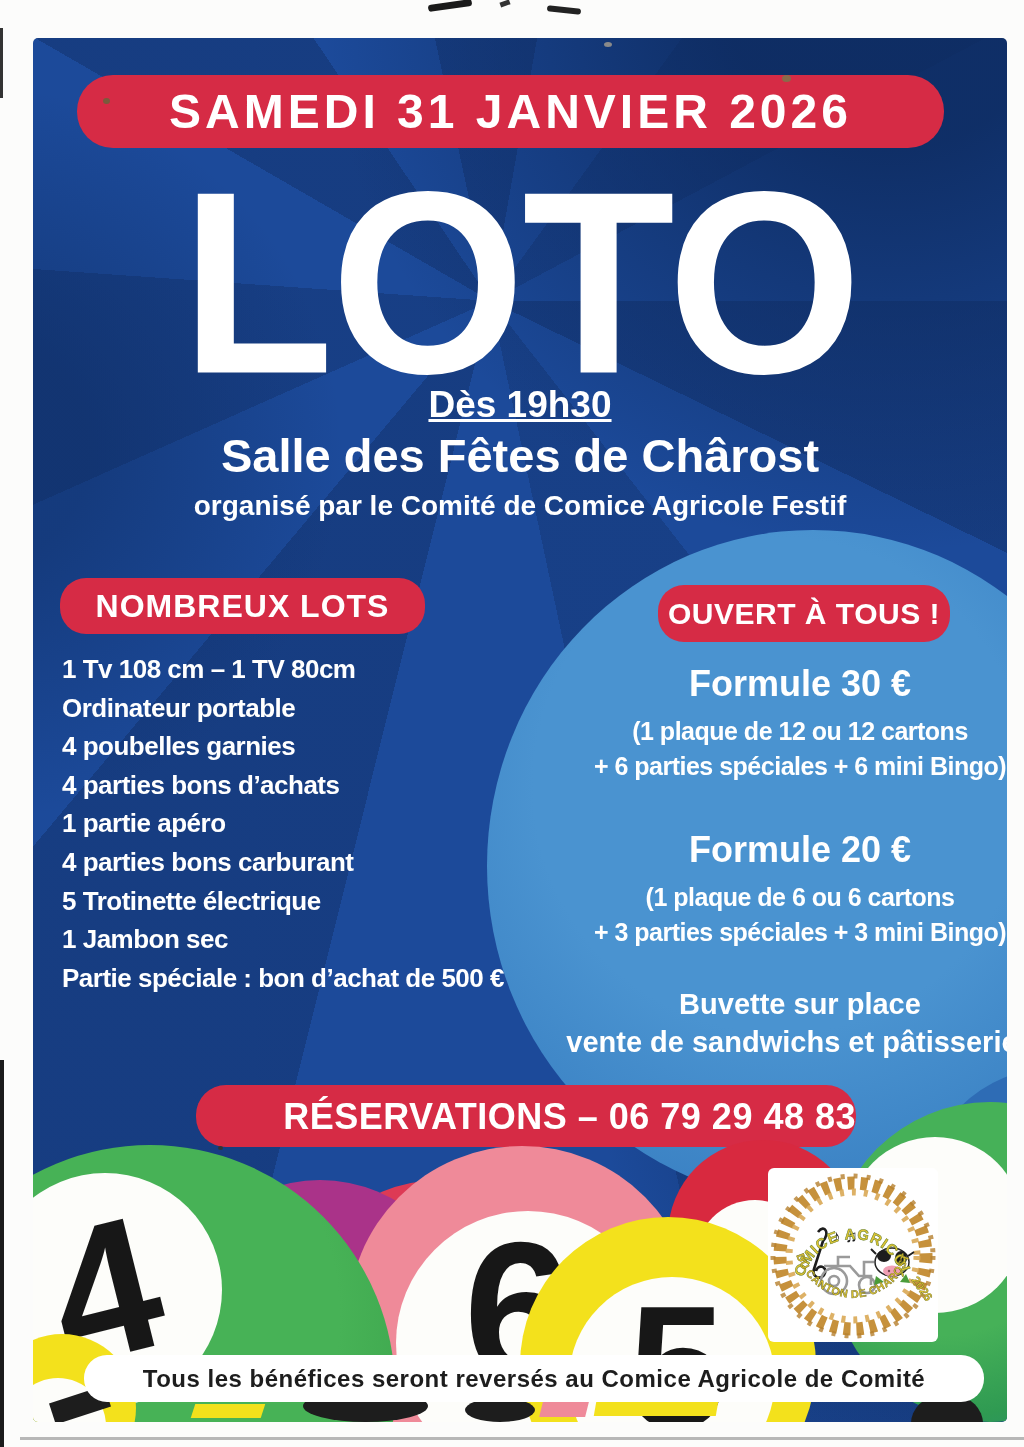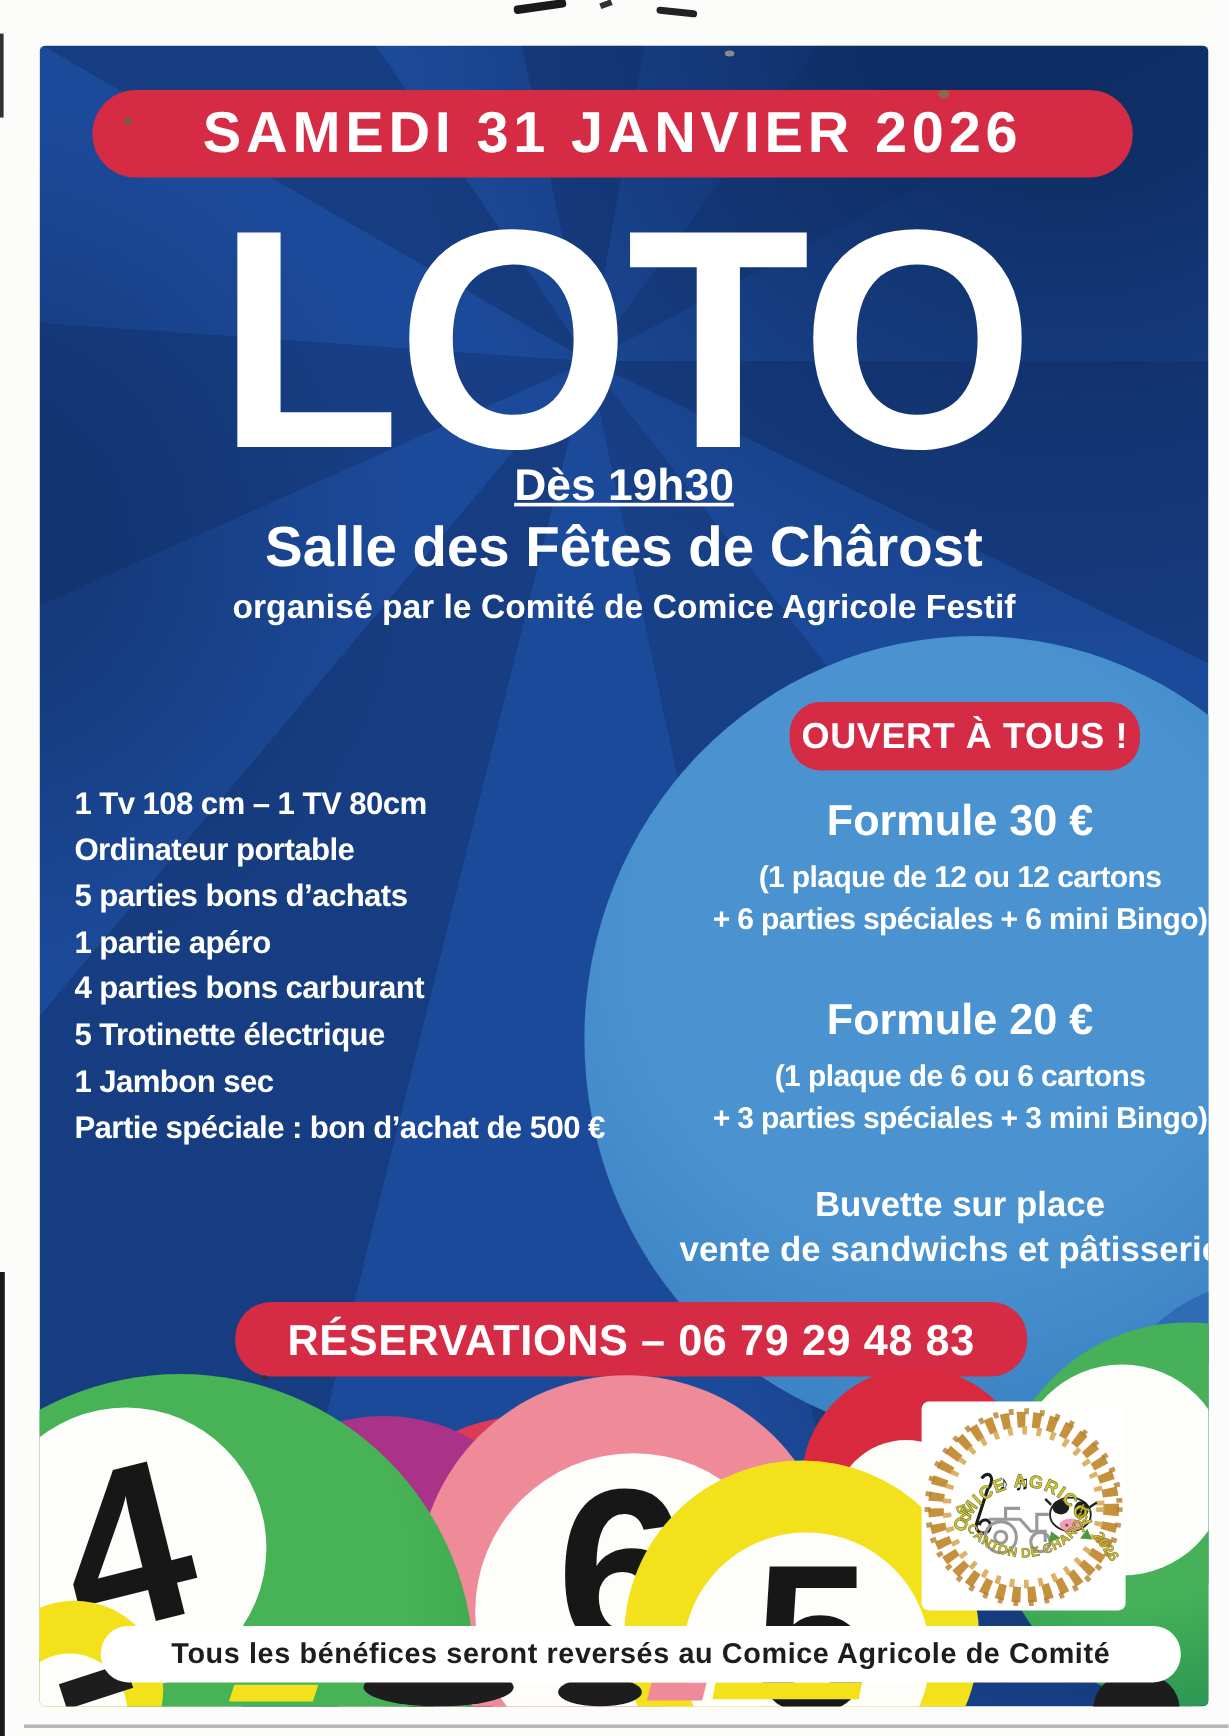--- a/index.html
+++ b/index.html
@@ -36,21 +36,21 @@
   .lots-list{position:absolute;left:29px;top:612px;width:520px;color:#fff;font-weight:700;
       font-size:26px;line-height:38.6px;letter-spacing:-0.5px;}
   .ouvert-banner{left:625px;top:547px;width:292px;height:57px;border-radius:26px;
       font-size:30px;line-height:58px;letter-spacing:0.5px;}
   .right-col{position:absolute;left:532px;top:624px;width:470px;text-align:center;color:#fff;font-weight:700;}
   .f-title{font-size:36px;line-height:44px;}
   .f-line{font-size:25px;line-height:35px;letter-spacing:-0.5px;}
   .gap44{height:44px;} .gap8{height:8px;} .gap35{height:35px;}
   .b-line{font-size:29px;line-height:38px;}
   .resa-banner{left:163px;top:1047px;width:660px;height:62px;border-radius:30px;
-      font-size:36px;line-height:63px;letter-spacing:0.5px;}
+      font-size:36px;line-height:63px;letter-spacing:0.5px;text-align:right;}
   .ball{position:absolute;border-radius:50%;}
   .ball-inner{position:absolute;border-radius:50%;background:#fdfdfa;}
   .ball-num{position:absolute;display:flex;align-items:center;justify-content:center;
       color:#171717;font-weight:700;}
   .frag{position:absolute;}
   .logo-box{position:absolute;left:735px;top:1130px;width:170px;height:174px;background:#fff;border-radius:6px;}
   .footer-banner{position:absolute;left:51px;top:1317px;width:900px;height:47px;background:#fff;border-radius:23px;
       color:#1d1d1d;font-weight:700;font-size:24px;line-height:48px;letter-spacing:0.5px;text-align:center;}
   .artifact{position:absolute;}
 </style>
@@ -61,24 +61,26 @@
   <div class="poster">
 
     <div class="blue-circle"></div>
 
     <div class="banner date-banner">SAMEDI 31 JANVIER 2026</div>
     <div class="loto-title">LOTO</div>
     <div class="center-txt time-line">Dès 19h30</div>
     <div class="center-txt organizer-line">organisé par le Comité de Comice Agricole Festif</div>
     <div class="center-txt venue-line">Salle des Fêtes de Chârost</div>
 
+    <div class="banner lots-banner">NOMBREUX LOTS</div>
     <div class="lots-list">
       <div>1 Tv 108 cm – 1 TV 80cm</div>
       <div>Ordinateur portable</div>
-      <div>5 parties bons d’achats</div>
+      <div>4 poubelles garnies</div>
+      <div>4 parties bons d’achats</div>
       <div>1 partie apéro</div>
       <div>4 parties bons carburant</div>
       <div>5 Trotinette électrique</div>
       <div>1 Jambon sec</div>
       <div>Partie spéciale : bon d’achat de 500 €</div>
     </div>
 
     <div class="banner ouvert-banner">OUVERT À TOUS !</div>
     <div class="right-col">
       <div class="f-title">Formule 30 €</div>

